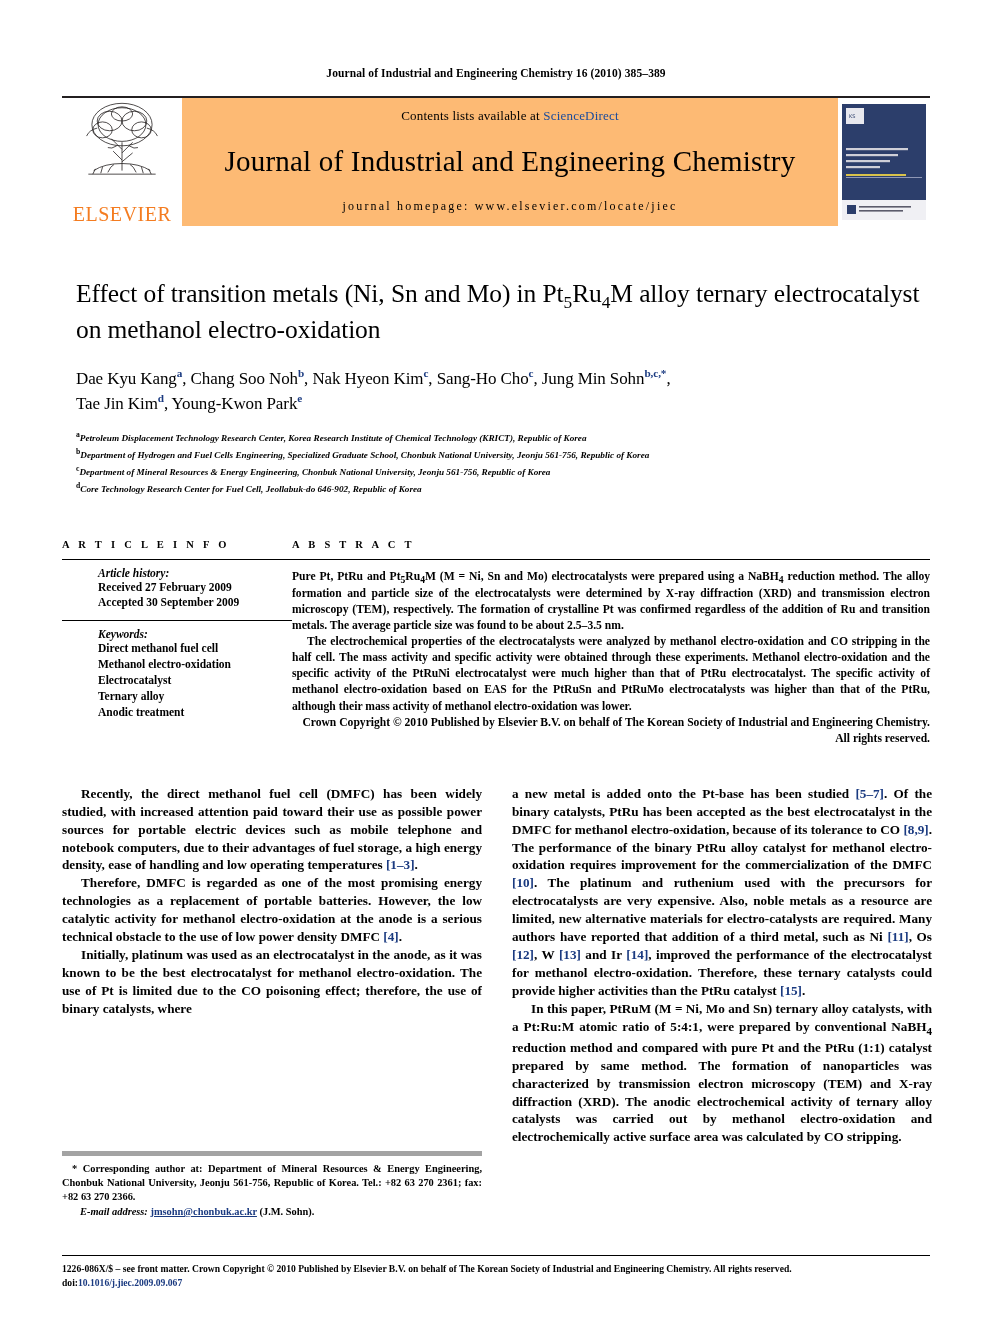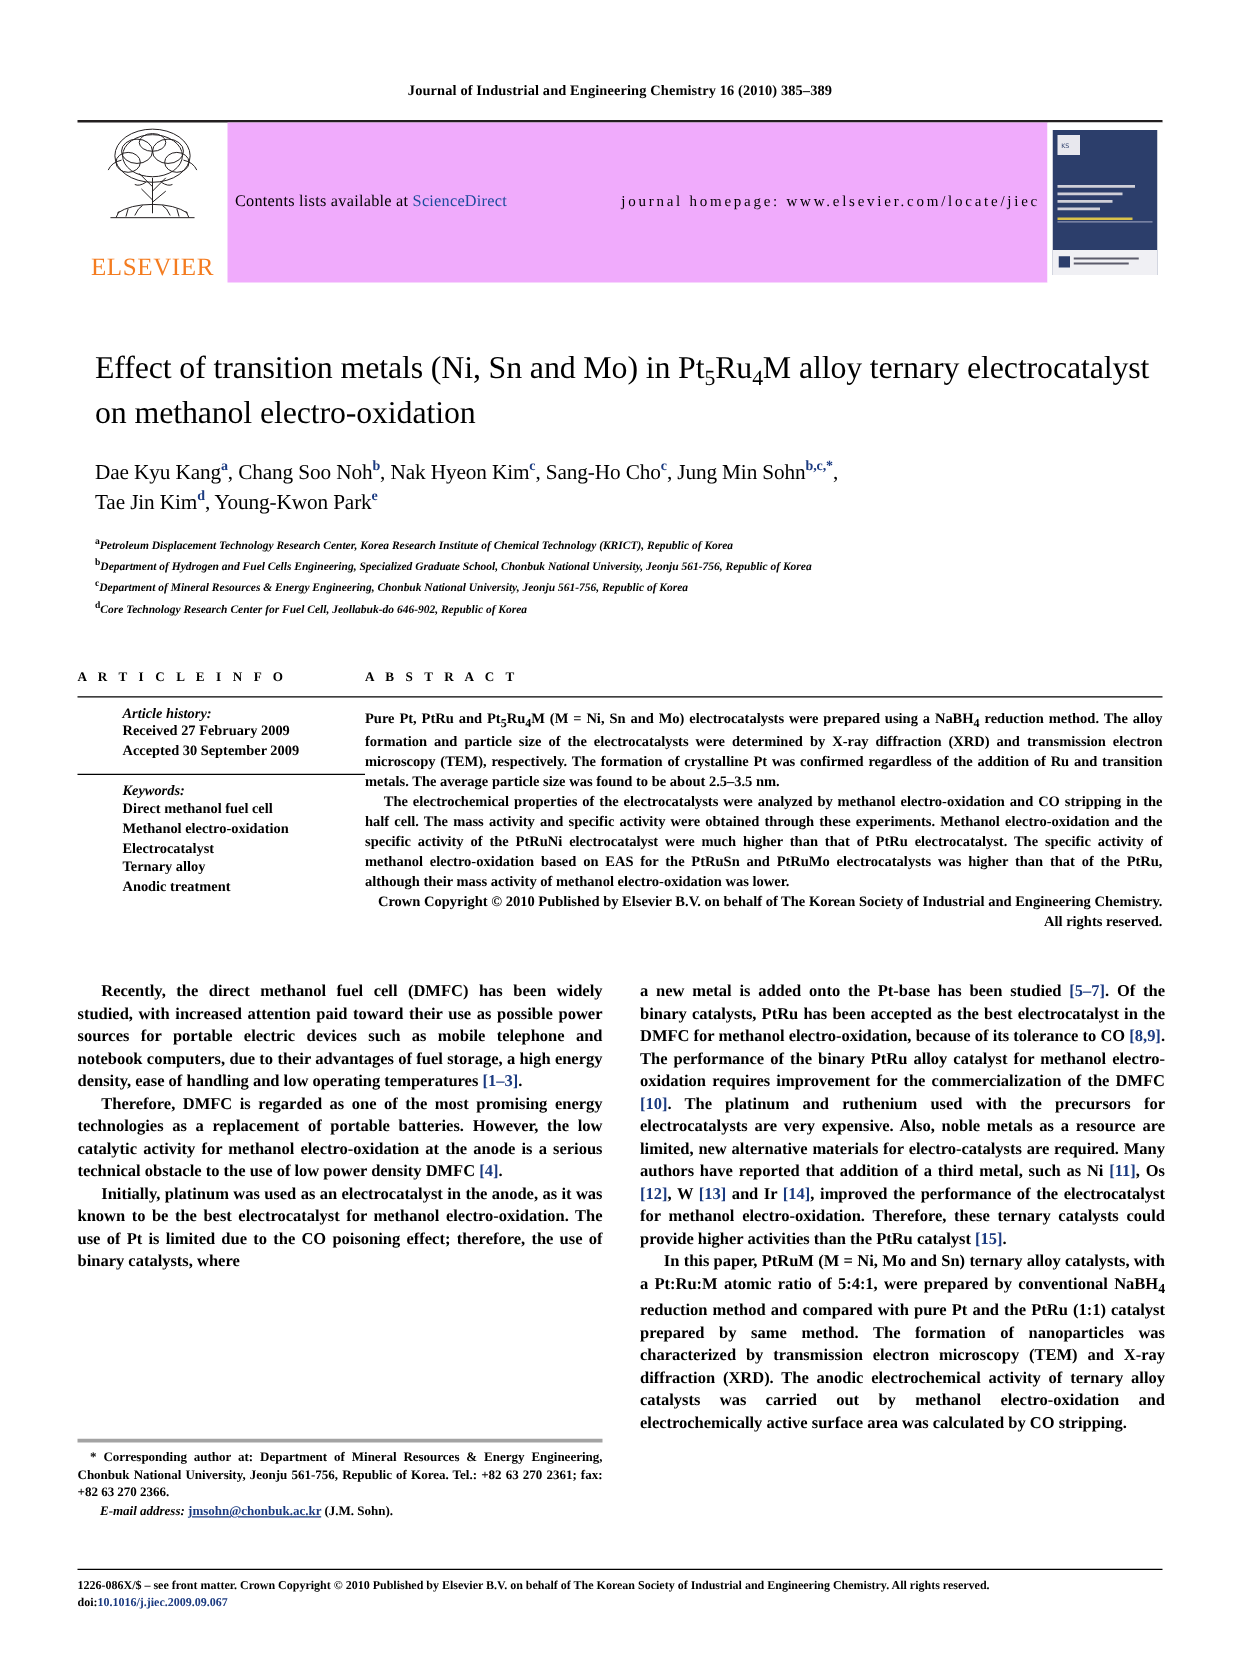--- a/index.html
+++ b/index.html
@@ -60,23 +60,23 @@
     font-family: "Liberation Serif", serif;
     font-size: 20px;
     letter-spacing: 0.5px;
     color: #f47c20;
     font-weight: normal;
     line-height: 1;
     margin-top: 1px;
   }
   .masthead-center {
     flex: 1 1 auto;
-    background: #f0abfc;
-    display: flex;
-    flex-direction: row;
+    background: #fdba74;
+    display: flex;
+    flex-direction: column;
     justify-content: space-between;
     align-items: center;
     padding: 10px 6px 12px 6px;
     box-sizing: border-box;
   }
   .contents-line {
     font-size: 13px;
     letter-spacing: 0.2px;
   }
   .sciencedirect-link {
@@ -191,21 +191,21 @@
   }
   .body-p.noindent { text-indent: 0; }
   .cite { color: #1a3a80; }
 
   
   .footnote {
     position: absolute;
     left: 62px;
     top: 1138px;
     width: 420px;
-    border-top: 3px solid #a3a3a3;
+    border-top: 5px solid #a3a3a3;
     padding-top: 6px;
     font-size: 10.4px;
     line-height: 1.35;
     text-align: justify;
     font-weight: bold;
   }
   .footnote p { margin: 0; }
   .footnote .fn-star { text-indent: 10px; }
   .footnote .fn-mail { text-indent: 18px; margin-top: 1px; }
   .mail-link { color: #1a3a80; }
@@ -254,20 +254,21 @@
           <path d="M24 34 q-9 2 -12 9 M80 34 q9 2 12 9"></path>
         </g>
       </svg>
       <div class="elsevier-word">ELSEVIER</div>
     </div>
 
     <div class="masthead-center">
       <div class="contents-line">
         <span>Contents lists available at </span><a class="sciencedirect-link" href="#">ScienceDirect</a>
       </div>
+      <div class="journal-name">Journal of Industrial and Engineering Chemistry</div>
       <div class="homepage-line">journal homepage: www.elsevier.com/locate/jiec</div>
     </div>
 
     <div class="cover-thumb">
       <svg class="cover-img" viewBox="0 0 84 116">
         <rect x="0" y="0" width="84" height="116" fill="#2c3e6b"></rect>
         <rect x="4" y="4" width="18" height="16" fill="#e8e8ee"></rect>
         <text x="7" y="14" font-family="DejaVu Sans, sans-serif" font-size="5" fill="#2c3e6b">KS</text>
         <rect x="4" y="44" width="62" height="2.2" fill="#cfcfd8"></rect>
         <rect x="4" y="50" width="52" height="2.2" fill="#cfcfd8"></rect>

